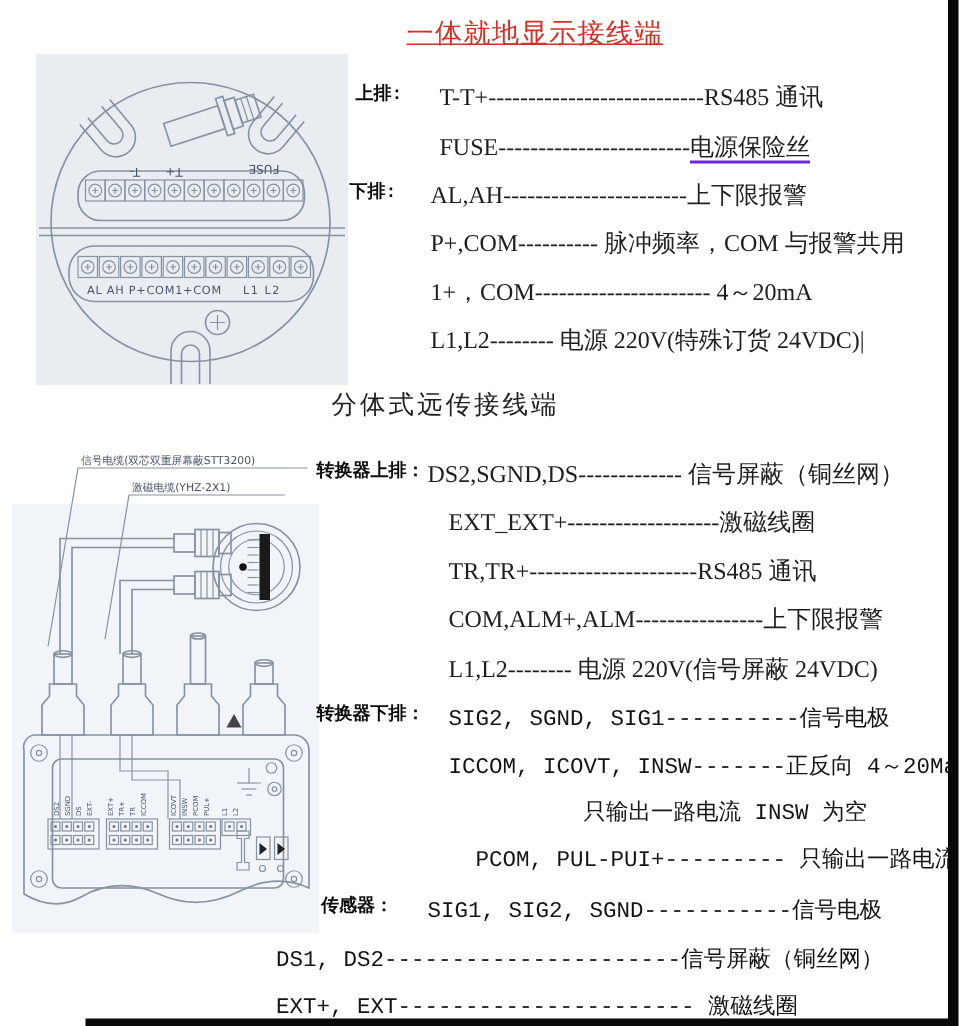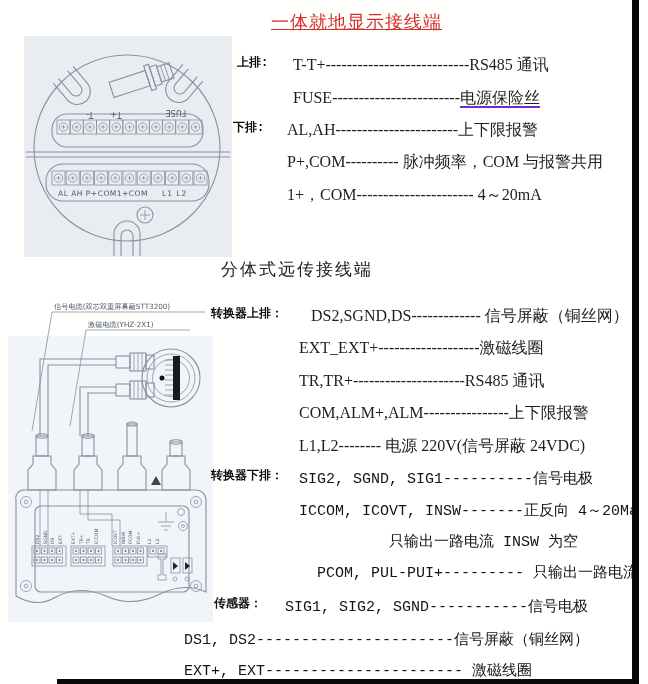--- a/index.html
+++ b/index.html
@@ -112,20 +112,21 @@
 
   <div class="abs blabel" style="left:237px;top:54px">上排:</div>
   <div class="abs serif" style="left:293px;top:55px">T-T+---------------------------RS485 通讯</div>
 
   <div class="abs serif" style="left:293px;top:88px"><span>FUSE------------------------</span><span class="ul-faint">电源保险丝</span></div>
 
   <div class="abs blabel" style="left:233px;top:119px">下排:</div>
   <div class="abs serif" style="left:287px;top:120px">AL,AH-----------------------上下限报警</div>
   <div class="abs serif" style="left:287px;top:152px">P+,COM---------- 脉冲频率，COM 与报警共用</div>
   <div class="abs serif" style="left:287px;top:185px">1+，COM---------------------- 4～20mA</div>
+  <div class="abs serif" style="left:287px;top:217px">L1,L2-------- 电源 220V(特殊订货 24VDC)|</div>
 
   <div class="abs h2">分体式远传接线端</div>
 
   <svg class="abs" style="left:8px;top:296px" width="205" height="366" viewBox="0 0 205 366">
     <rect x="0" y="40" width="205" height="286" fill="#f1f4f8"></rect>
 
     <text x="46" y="13" font-size="7.2" fill="#555">信号电缆(双芯双重屏幕蔽STT3200)</text>
     <line x1="44" y1="16" x2="197" y2="16" class="lnthin" stroke="#777"></line>
     <line x1="44" y1="16" x2="24" y2="135" class="lnthin" stroke="#777"></line>
     <text x="80" y="31" font-size="7.2" fill="#555">激磁电缆(YHZ-2X1)</text>
@@ -281,21 +282,21 @@
       <rect x="163" y="262" width="9" height="15" class="lnthin" fill="#eee"></rect>
       <path d="M165,266 l5,4 l-5,4 Z" fill="#222"></path>
       <rect x="175" y="262" width="9" height="15" class="lnthin" fill="#eee"></rect>
       <path d="M177,266 l5,4 l-5,4 Z" fill="#222"></path>
       <circle cx="167" cy="283" r="2" class="lnthin" fill="#fff"></circle>
       <circle cx="179" cy="283" r="2" class="lnthin" fill="#fff"></circle>
     </g>
   </svg>
 
   <div class="abs blabel" style="left:211px;top:305px">转换器上排：</div>
-  <div class="abs serif" style="left:311px;top:306px">DS2,SGND,DS------------- 信号屏蔽（铜丝网）</div>
+  <div class="abs serif" style="left:285px;top:306px">DS2,SGND,DS------------- 信号屏蔽（铜丝网）</div>
   <div class="abs serif" style="left:299px;top:338px">EXT_EXT+-------------------激磁线圈</div>
   <div class="abs serif" style="left:299px;top:371px">TR,TR+---------------------RS485 通讯</div>
   <div class="abs serif" style="left:299px;top:403px">COM,ALM+,ALM----------------上下限报警</div>
   <div class="abs serif" style="left:299px;top:436px">L1,L2-------- 电源 220V(信号屏蔽 24VDC)</div>
 
   <div class="abs blabel" style="left:211px;top:467px">转换器下排：</div>
   <div class="abs mono" style="left:299px;top:469px">SIG2, SGND, SIG1----------信号电极</div>
   <div class="abs mono" style="left:299px;top:501px">ICCOM, ICOVT, INSW-------正反向 4～20Ma</div>
   <div class="abs mono" style="left:389px;top:532px">只输出一路电流 INSW 为空</div>
 

